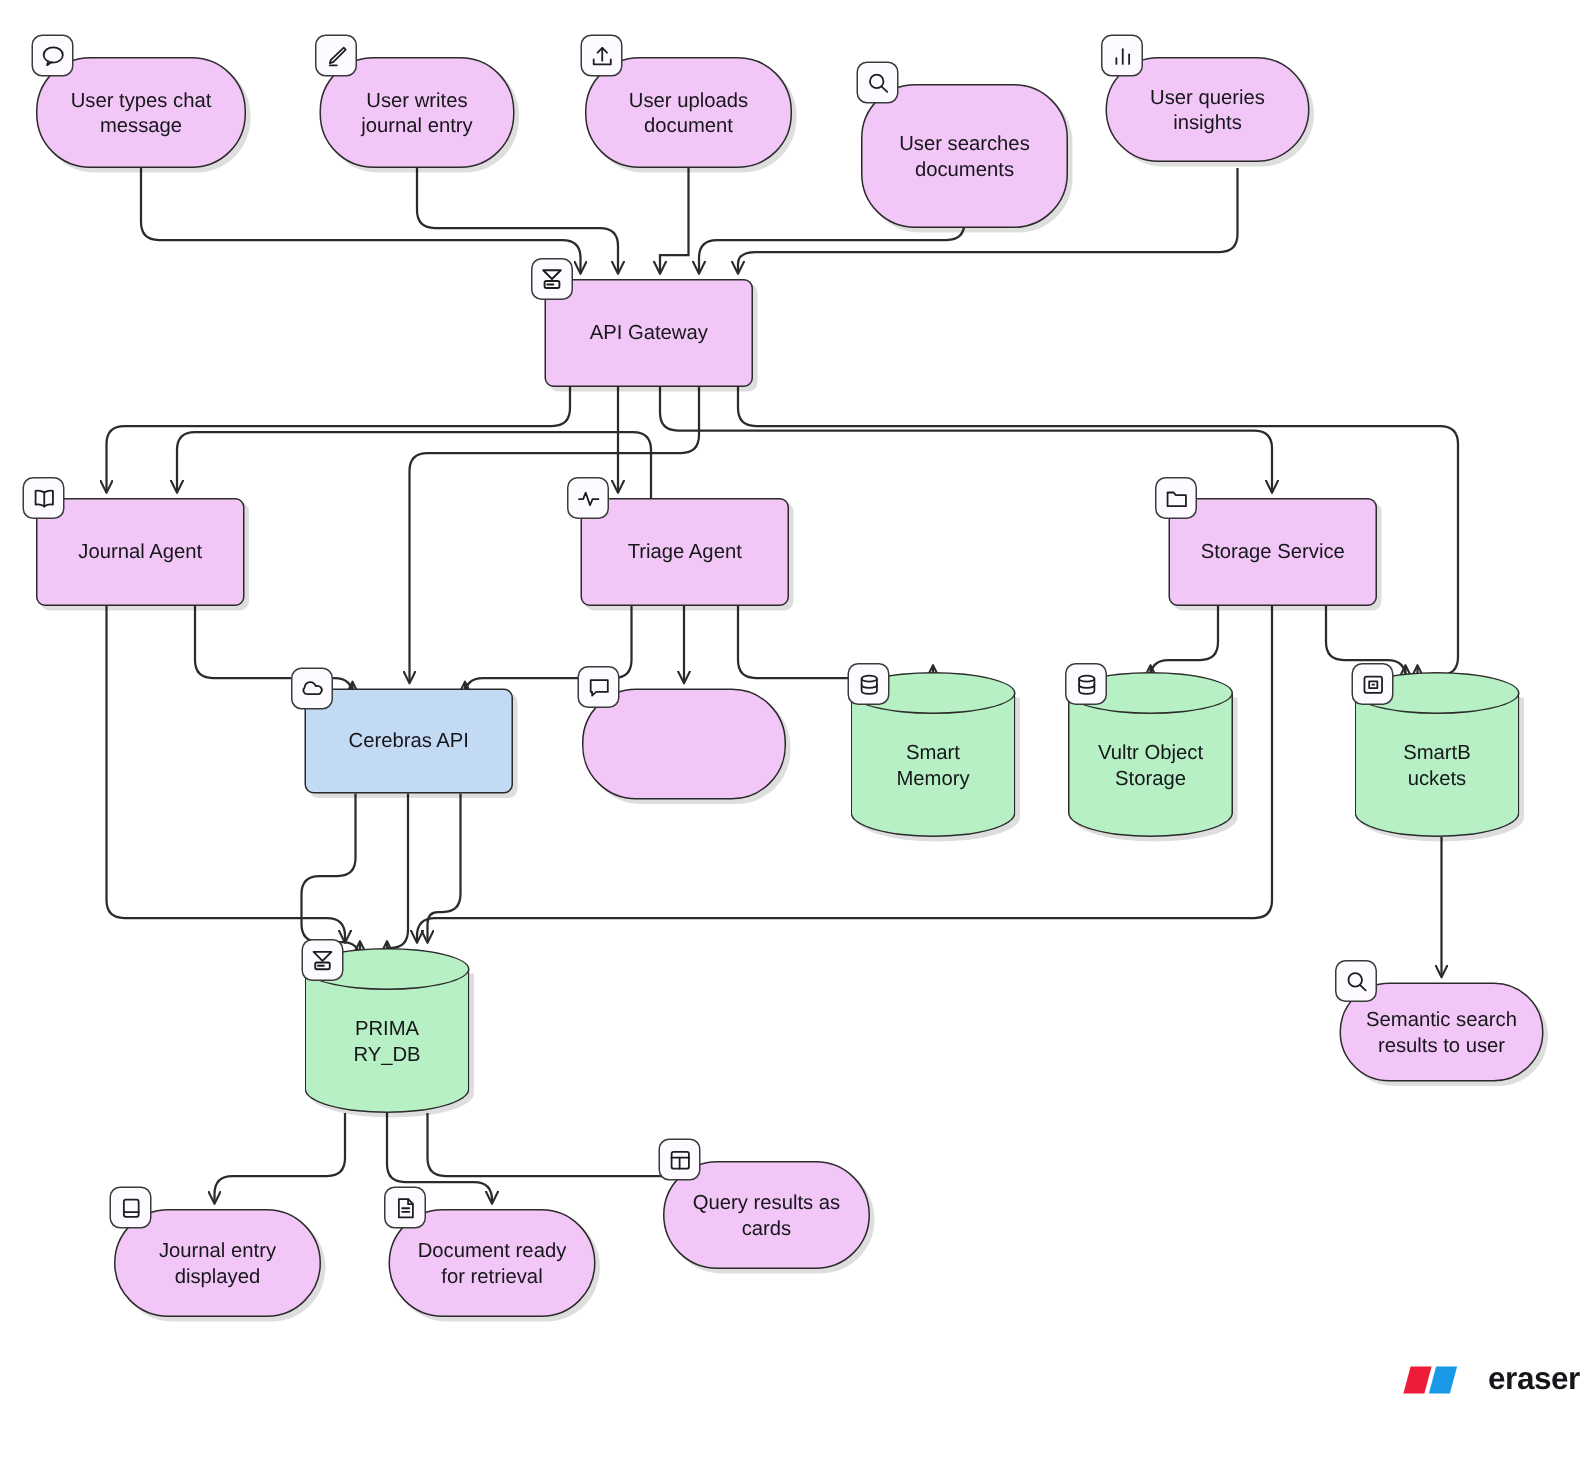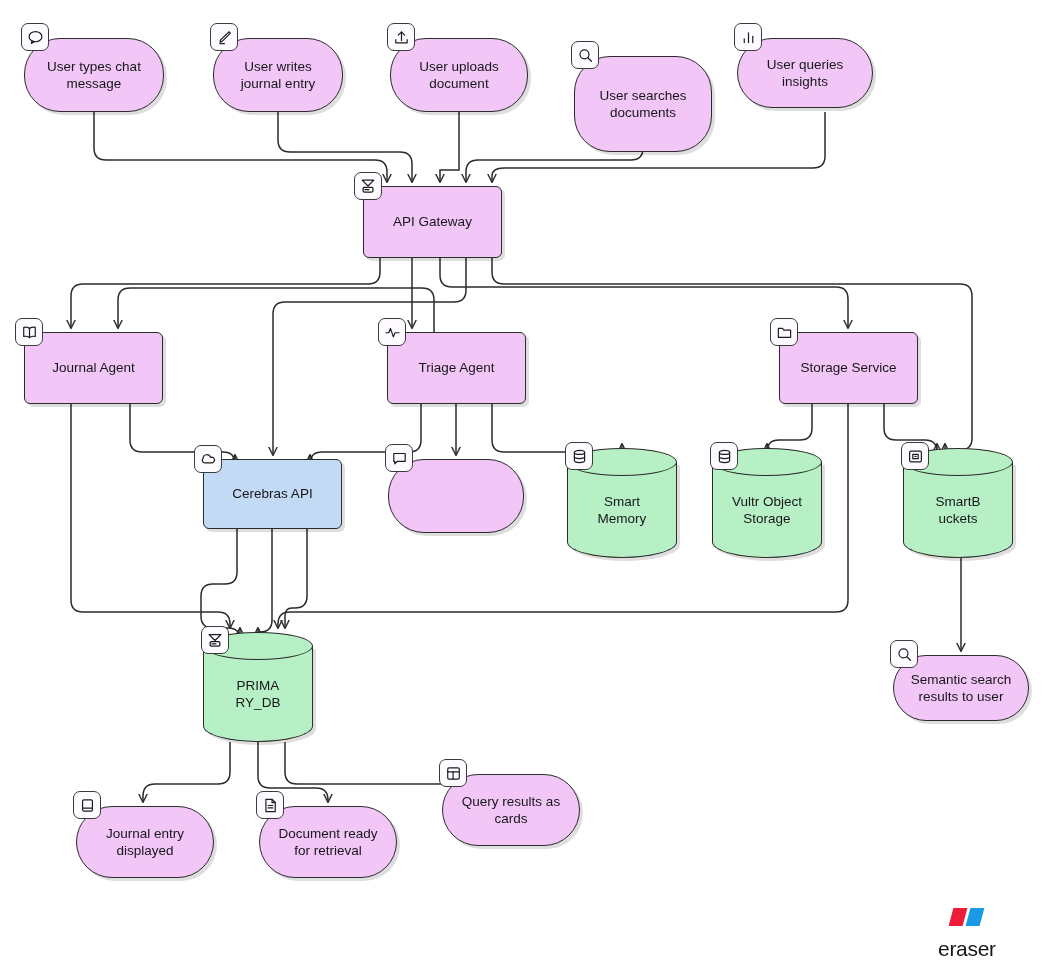--- a/index.html
+++ b/index.html
@@ -92,26 +92,25 @@
     display: flex;
     align-items: center;
     justify-content: center;
     z-index: 9;
   }
   .badge svg { display: block; }
   .watermark {
     position: absolute;
     display: flex;
     align-items: center;
-    gap: 11px;
+    gap: 23px;
     font-size: 21px;
-    font-weight: normal;
+    font-weight: bold;
     color: #15171a;
     letter-spacing: -0.3px;
-    flex-direction: column;
   }
   .wm-marks { display: flex; }
   .wm-red {
     width: 14px; height: 18px;
     background: #ee1c39;
     transform: skewX(-15deg);
     margin-right: 3px;
   }
   .wm-blue {
     width: 14px; height: 18px;

